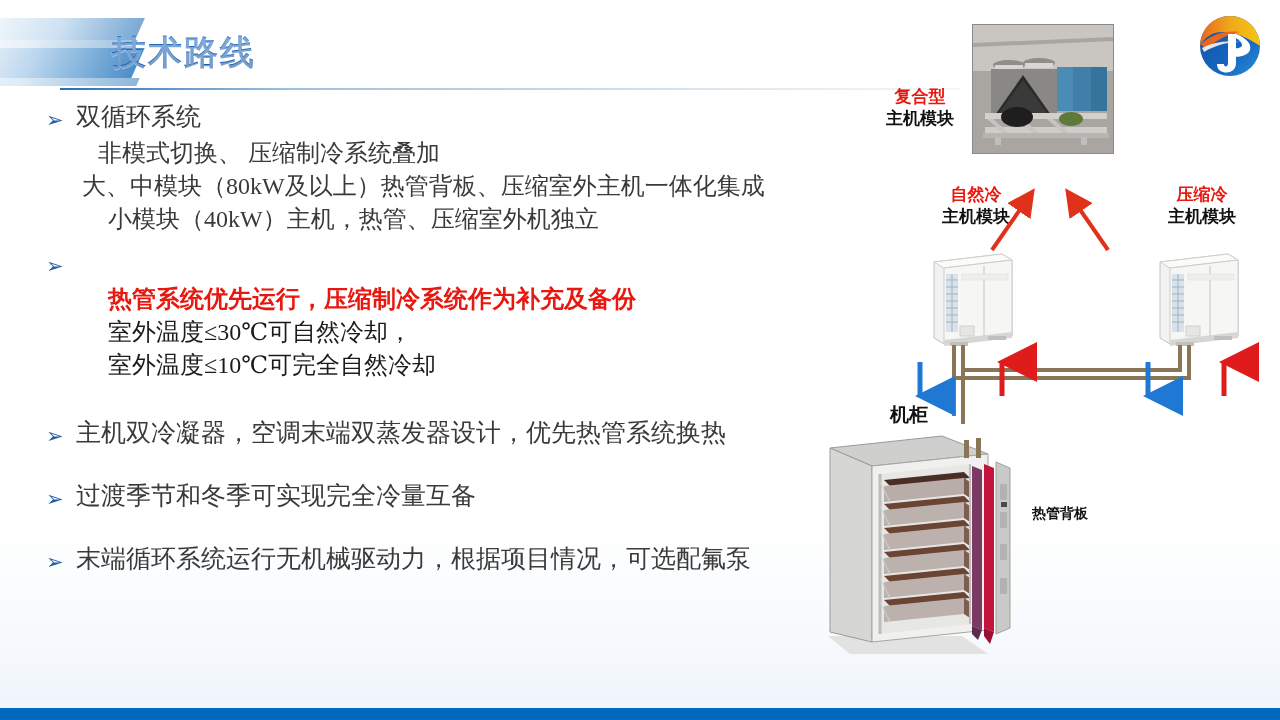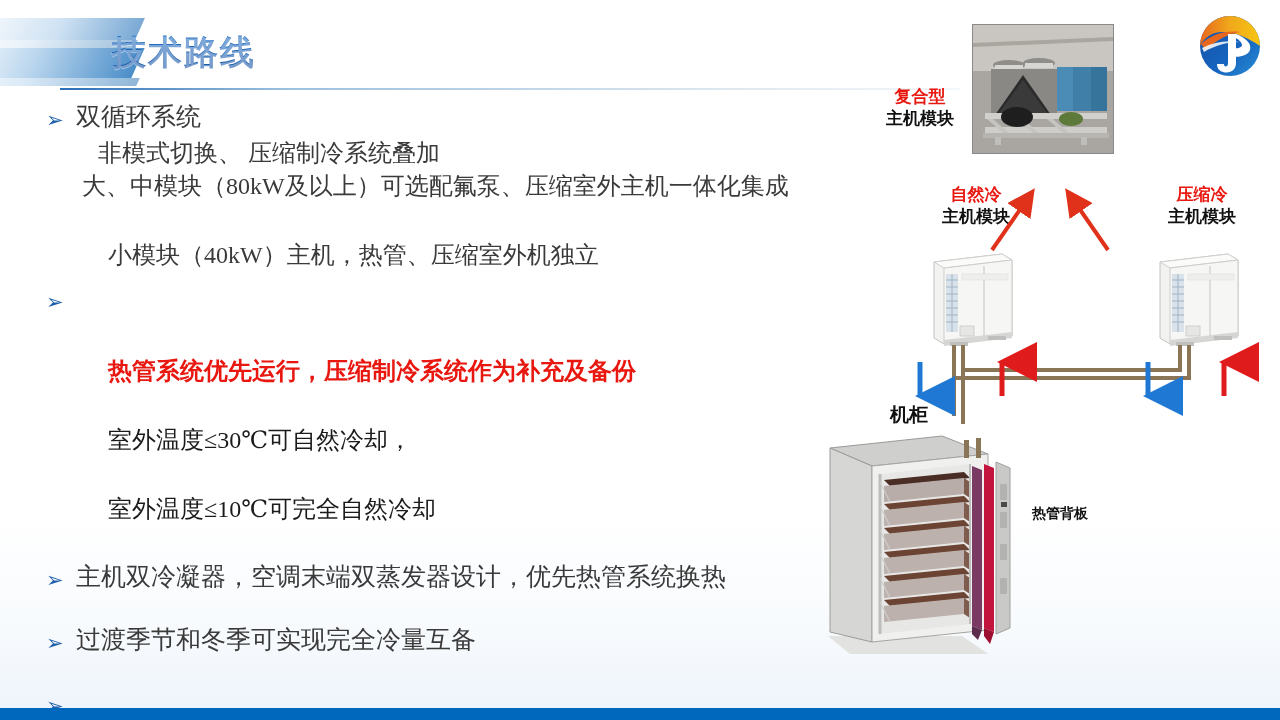--- a/index.html
+++ b/index.html
@@ -96,21 +96,21 @@
     padding-top: 3px;
   }
   .bullet-body { flex: 1 1 auto; }
   .sub-line {
     font-size: 24px;
     line-height: 33px;
     color: #3a3a3a;
   }
   .indent-1 { padding-left: 52px; }
   .indent-2 { padding-left: 36px; }
-  .indent-3 { padding-left: 62px; margin-top: 36px; }
+  .indent-3 { padding-left: 62px; }
   .red-bold { color: #e8170f; font-weight: bold; }
   .blk { color: #1b1b1b; }
   .gap-sm { height: 10px; }
   .gap-md { height: 26px; }
   .gap-lg { height: 34px; }
   .nowrap { white-space: nowrap; }
 
   
   .diagram {
     position: absolute;
@@ -205,21 +205,21 @@
     </svg>
   </div>
 
   <div class="body-text">
 
     <div class="bullet-row">
       <span class="bullet-mark">➢</span>
       <span class="bullet-body">双循环系统</span>
     </div>
     <div class="sub-line indent-1">非模式切换、 压缩制冷系统叠加</div>
-    <div class="sub-line indent-2">大、中模块（80kW及以上）可选配氟泵、压缩室外主机一体化集成</div>
+    <div class="sub-line indent-2">大、中模块（80kW及以上）热管背板、压缩室外主机一体化集成</div>
     <div class="sub-line indent-3">小模块（40kW）主机，热管、压缩室外机独立</div>
 
     <div class="gap-sm"></div>
 
     <div class="bullet-row">
       <span class="bullet-mark">➢</span>
     </div>
     <div class="sub-line indent-3 red-bold">热管系统优先运行，压缩制冷系统作为补充及备份</div>
     <div class="sub-line indent-3 blk">室外温度≤30℃可自然冷却，</div>
     <div class="sub-line indent-3 blk">室外温度≤10℃可完全自然冷却</div>
@@ -235,20 +235,21 @@
 
     <div class="bullet-row">
       <span class="bullet-mark">➢</span>
       <span class="bullet-body">过渡季节和冬季可实现完全冷量互备</span>
     </div>
 
     <div class="gap-md"></div>
 
     <div class="bullet-row">
       <span class="bullet-mark">➢</span>
+      <span class="bullet-body nowrap">末端循环系统运行无机械驱动力，根据项目情况，可选配氟泵</span>
     </div>
   </div>
 
   <div class="diagram">
 
     <div class="photo">
       <svg width="140" height="128" viewBox="0 0 140 128">
         <rect x="0" y="0" width="140" height="128" fill="#b5b2ad"></rect>
         <rect x="0" y="0" width="140" height="46" fill="#c9c6c1"></rect>
         <rect x="0" y="46" width="140" height="82" fill="#a9a6a1"></rect>

